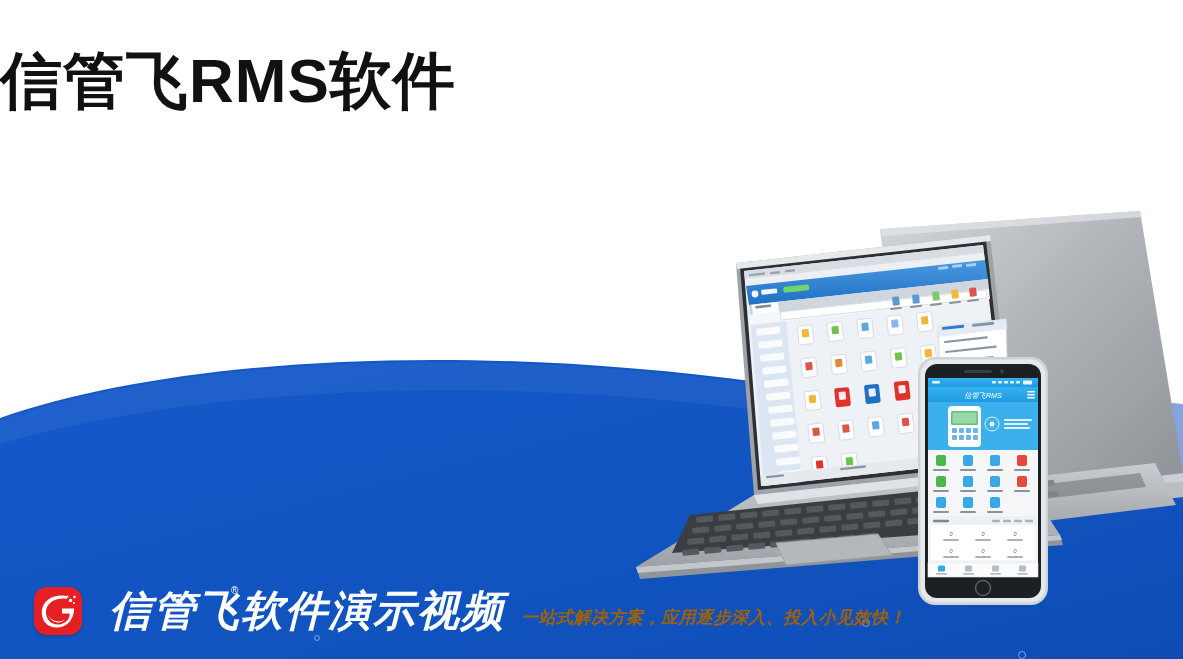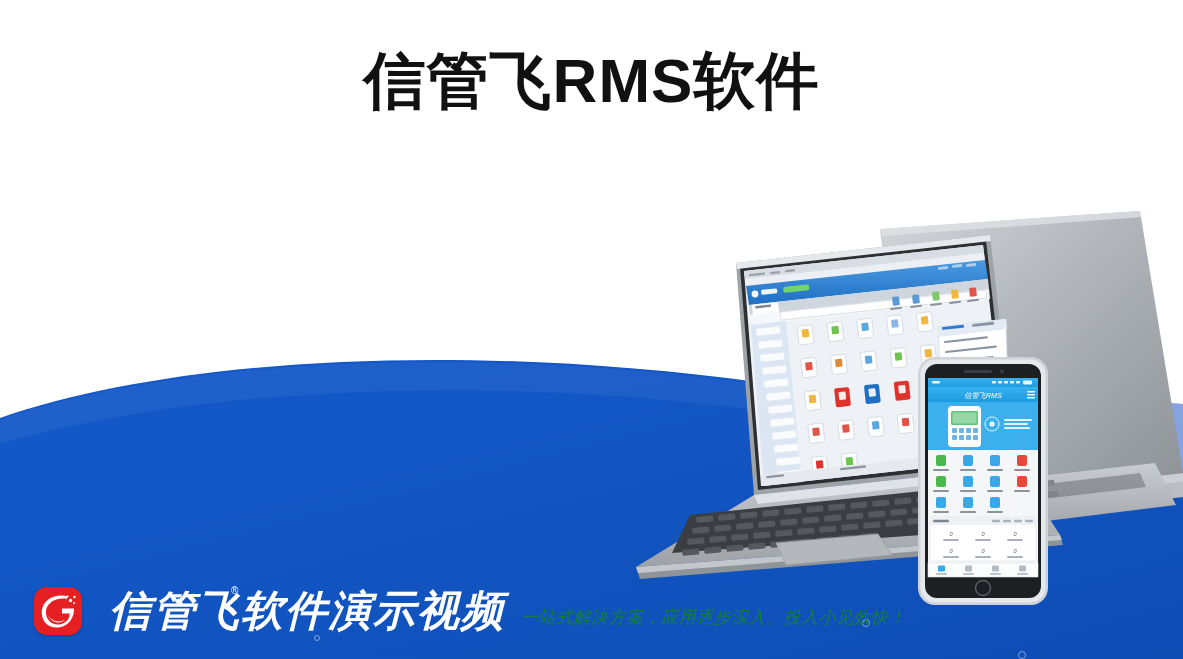--- a/index.html
+++ b/index.html
@@ -17,21 +17,21 @@
 
   
   .wave-layer { position: absolute; left: 0; top: 0; width: 1183px; height: 659px; }
   .wave-layer svg { display: block; width: 1183px; height: 659px; }
 
   
   .title {
     position: absolute;
     left: 0; top: 44px;
     width: 1183px;
-    text-align: center;
+    text-align: left;
     font-size: 62px;
     font-weight: bold;
     letter-spacing: 1px;
     color: #111111;
     line-height: 1.18;
     z-index: 30;
   }
 
   
   .bullets {
@@ -99,23 +99,23 @@
     position: absolute;
     font-size: 10px;
     font-style: normal;
     font-weight: normal;
     color: #ffffff;
     left: 122px; top: -4px;
   }
   .tagline {
     margin-left: 16px;
     font-size: 17px;
-    font-weight: normal;
+    font-weight: bold;
     font-style: italic;
-    color: #15803d;
+    color: #a16207;
     letter-spacing: .5px;
     white-space: nowrap;
     position: relative;
     top: -2px;
   }
 
   
   .dot {
     position: absolute;
     border-radius: 50%;

